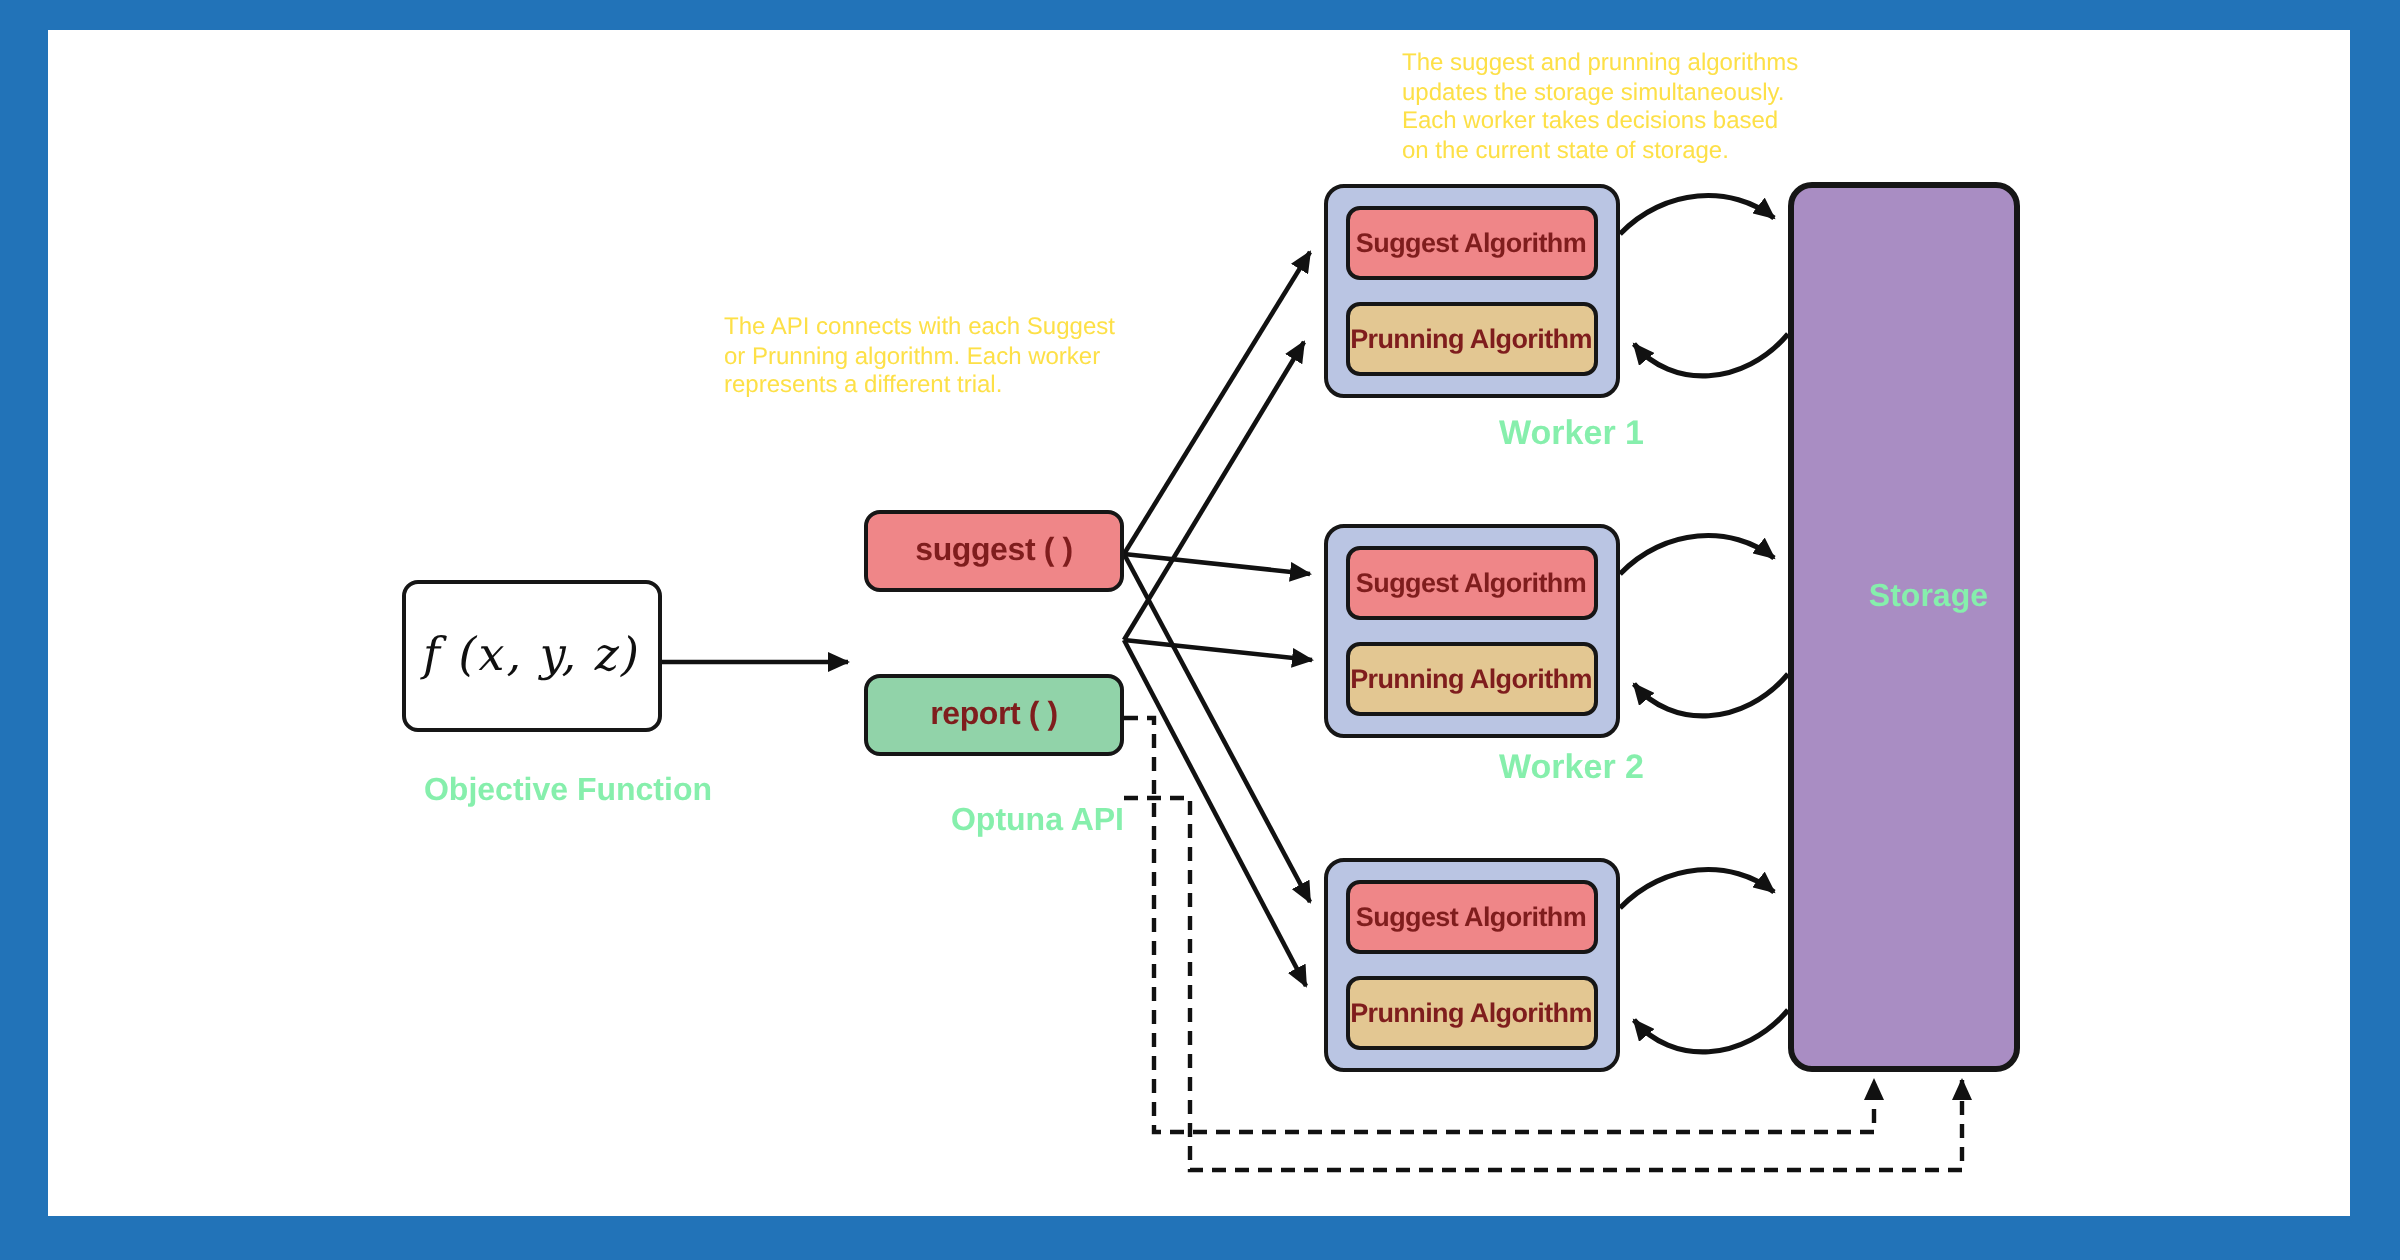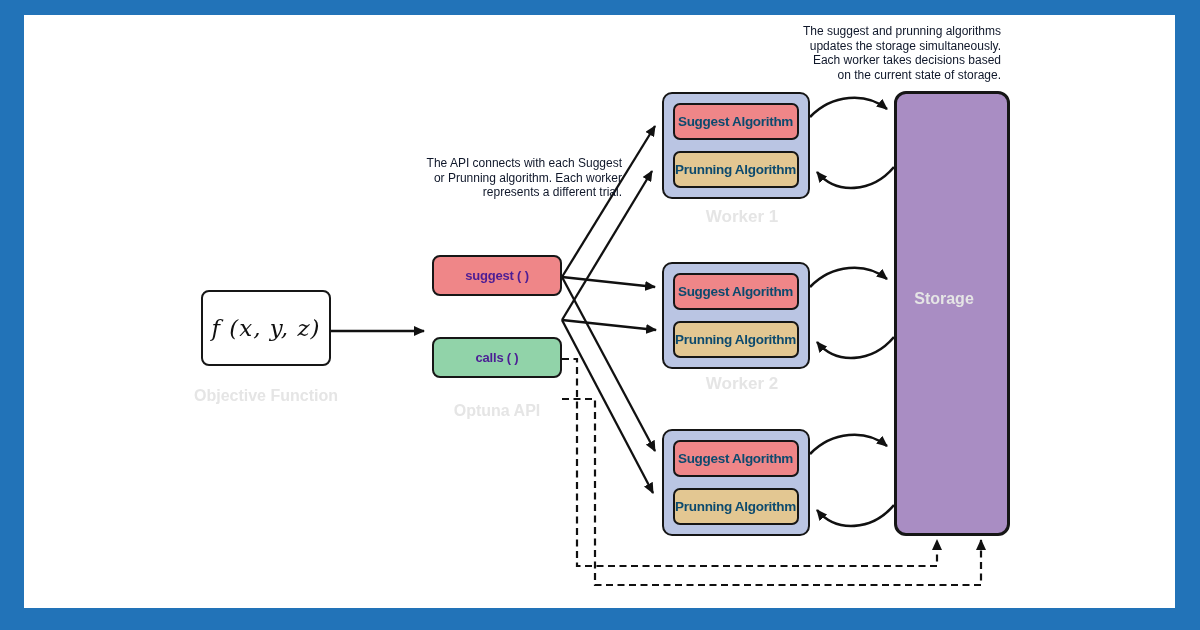--- a/index.html
+++ b/index.html
@@ -10,45 +10,45 @@
   }
   .frame{position:relative;width:1200px;height:630px}
   .canvas{position:absolute;left:24px;top:15px;width:1151px;height:593px;background:#ffffff;z-index:1}
   svg.connectors{position:absolute;left:0;top:0;width:1200px;height:630px;z-index:2;pointer-events:none}
   svg.connectors .solid {stroke:#111;stroke-width:2.3;fill:none}
   svg.connectors .curve {stroke:#111;stroke-width:2.6;fill:none}
   svg.connectors .dashed{stroke:#111;stroke-width:2.2;fill:none;stroke-dasharray:7 4.5}
 
   .box{position:absolute;box-sizing:border-box;border:2.5px solid #161616;z-index:3;
        display:flex;align-items:center;justify-content:center}
-  .note{position:absolute;z-index:3;font-size:12px;line-height:14.6px;color:#0f172a;
-        text-align:right;white-space:pre-line}
-  .biglabel{position:absolute;z-index:3;font-weight:bold;color:#e5e5e5;text-align:center}
+  .note{position:absolute;z-index:3;font-size:12px;line-height:14.6px;color:#fde047;
+        text-align:left;white-space:pre-line}
+  .biglabel{position:absolute;z-index:3;font-weight:bold;color:#86efac;text-align:right}
 
   
   .obj-box{left:201px;top:290px;width:130px;height:76px;background:#fff;border-radius:8px}
   .formula{font-family:"DejaVu Serif",serif;font-style:italic;font-size:23px;color:#101010;letter-spacing:1px}
   .obj-label{left:176px;top:387px;width:180px;font-size:16px}
 
   
   .api-method{left:432px;width:130px;height:41px;border-radius:8px;
-              font-size:13px;font-weight:bold;color:#4c1d95;letter-spacing:-0.2px}
+              font-size:16px;font-weight:bold;color:#7f1d1d;letter-spacing:-0.2px}
   .m-suggest{top:255px;background:#ef8688}
   .m-prune  {top:296px;background:#f8d78d}
   .m-report {top:337px;background:#91d3a9}
   .m-return {top:378px;background:#91d3a9}
   .api-label{left:432px;top:402px;width:130px;font-size:16px}
 
   
   .worker{left:662px;width:148px;height:107px;background:#bac5e3;border-radius:10px;display:block}
   .w1{top:92px}.w2{top:262px}.wn{top:429px}
   .algo{position:absolute;left:8.5px;width:126px;height:37px;border-radius:7px;
         border:2.5px solid #161616;box-sizing:border-box;
         display:flex;align-items:center;justify-content:center;
-        font-size:13.5px;font-weight:bold;color:#0c4a6e;letter-spacing:-0.3px}
+        font-size:13.5px;font-weight:bold;color:#7f1d1d;letter-spacing:-0.3px}
   .algo-suggest{top:8.5px;background:#ef8688}
   .algo-prune  {top:56.5px;background:#e3c792}
   .worker-label{left:662px;width:160px;font-size:17px}
   .wl1{top:207px}.wl2{top:374px}.wln{top:542px}
 
   
   .storage-box{left:894px;top:91px;width:116px;height:445px;background:#a98dc3;
                border-width:3px;border-radius:12px}
   .storage-label{left:894px;top:290px;width:100px;font-size:16px}
 
@@ -100,21 +100,21 @@
   <div class="note note-api">The API connects with each Suggest
 or Prunning algorithm. Each worker
 represents a different trial.</div>
 
   <div class="box obj-box">
     <span class="formula">f (x, y, z)</span>
   </div>
   <div class="biglabel obj-label">Objective Function</div>
 
   <div class="box api-method m-suggest">suggest ( )</div>
-  <div class="box api-method m-report">calls ( )</div>
+  <div class="box api-method m-report">report ( )</div>
   <div class="biglabel api-label">Optuna API</div>
 
   <div class="box worker w1">
     <div class="algo algo-suggest">Suggest Algorithm</div>
     <div class="algo algo-prune">Prunning Algorithm</div>
   </div>
   <div class="biglabel worker-label wl1">Worker 1</div>
 
   <div class="box worker w2">
     <div class="algo algo-suggest">Suggest Algorithm</div>

